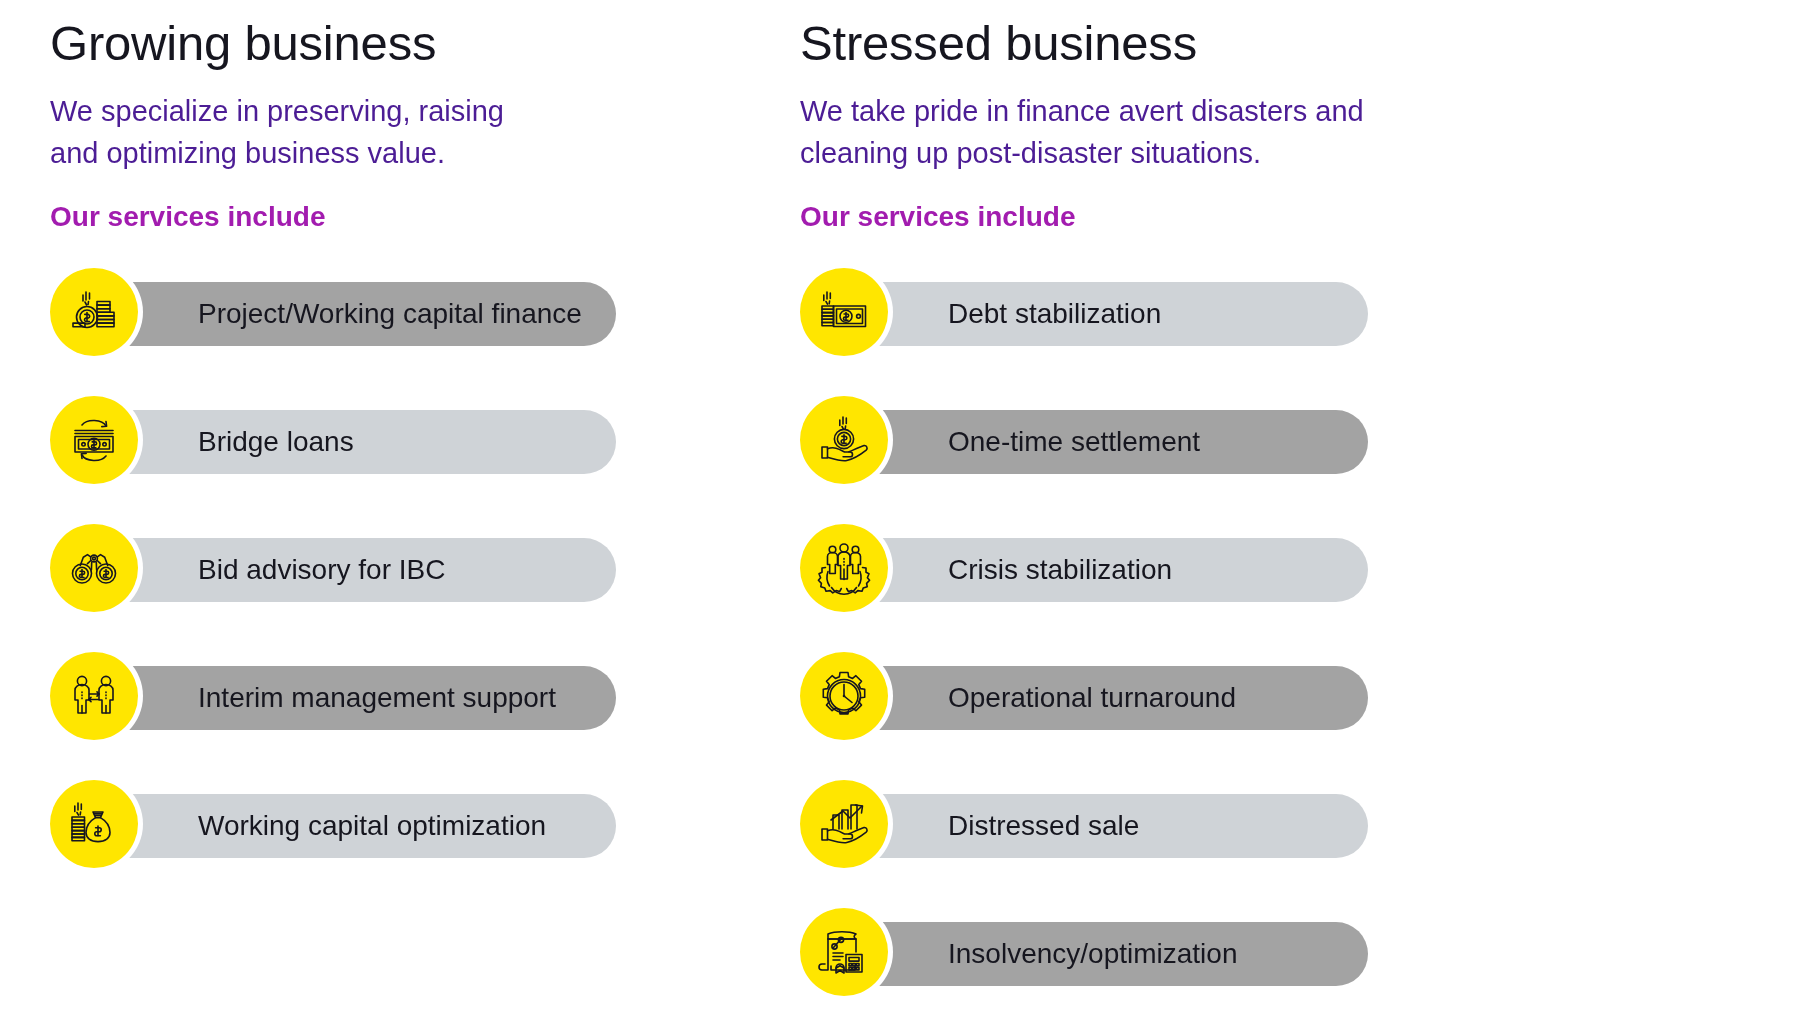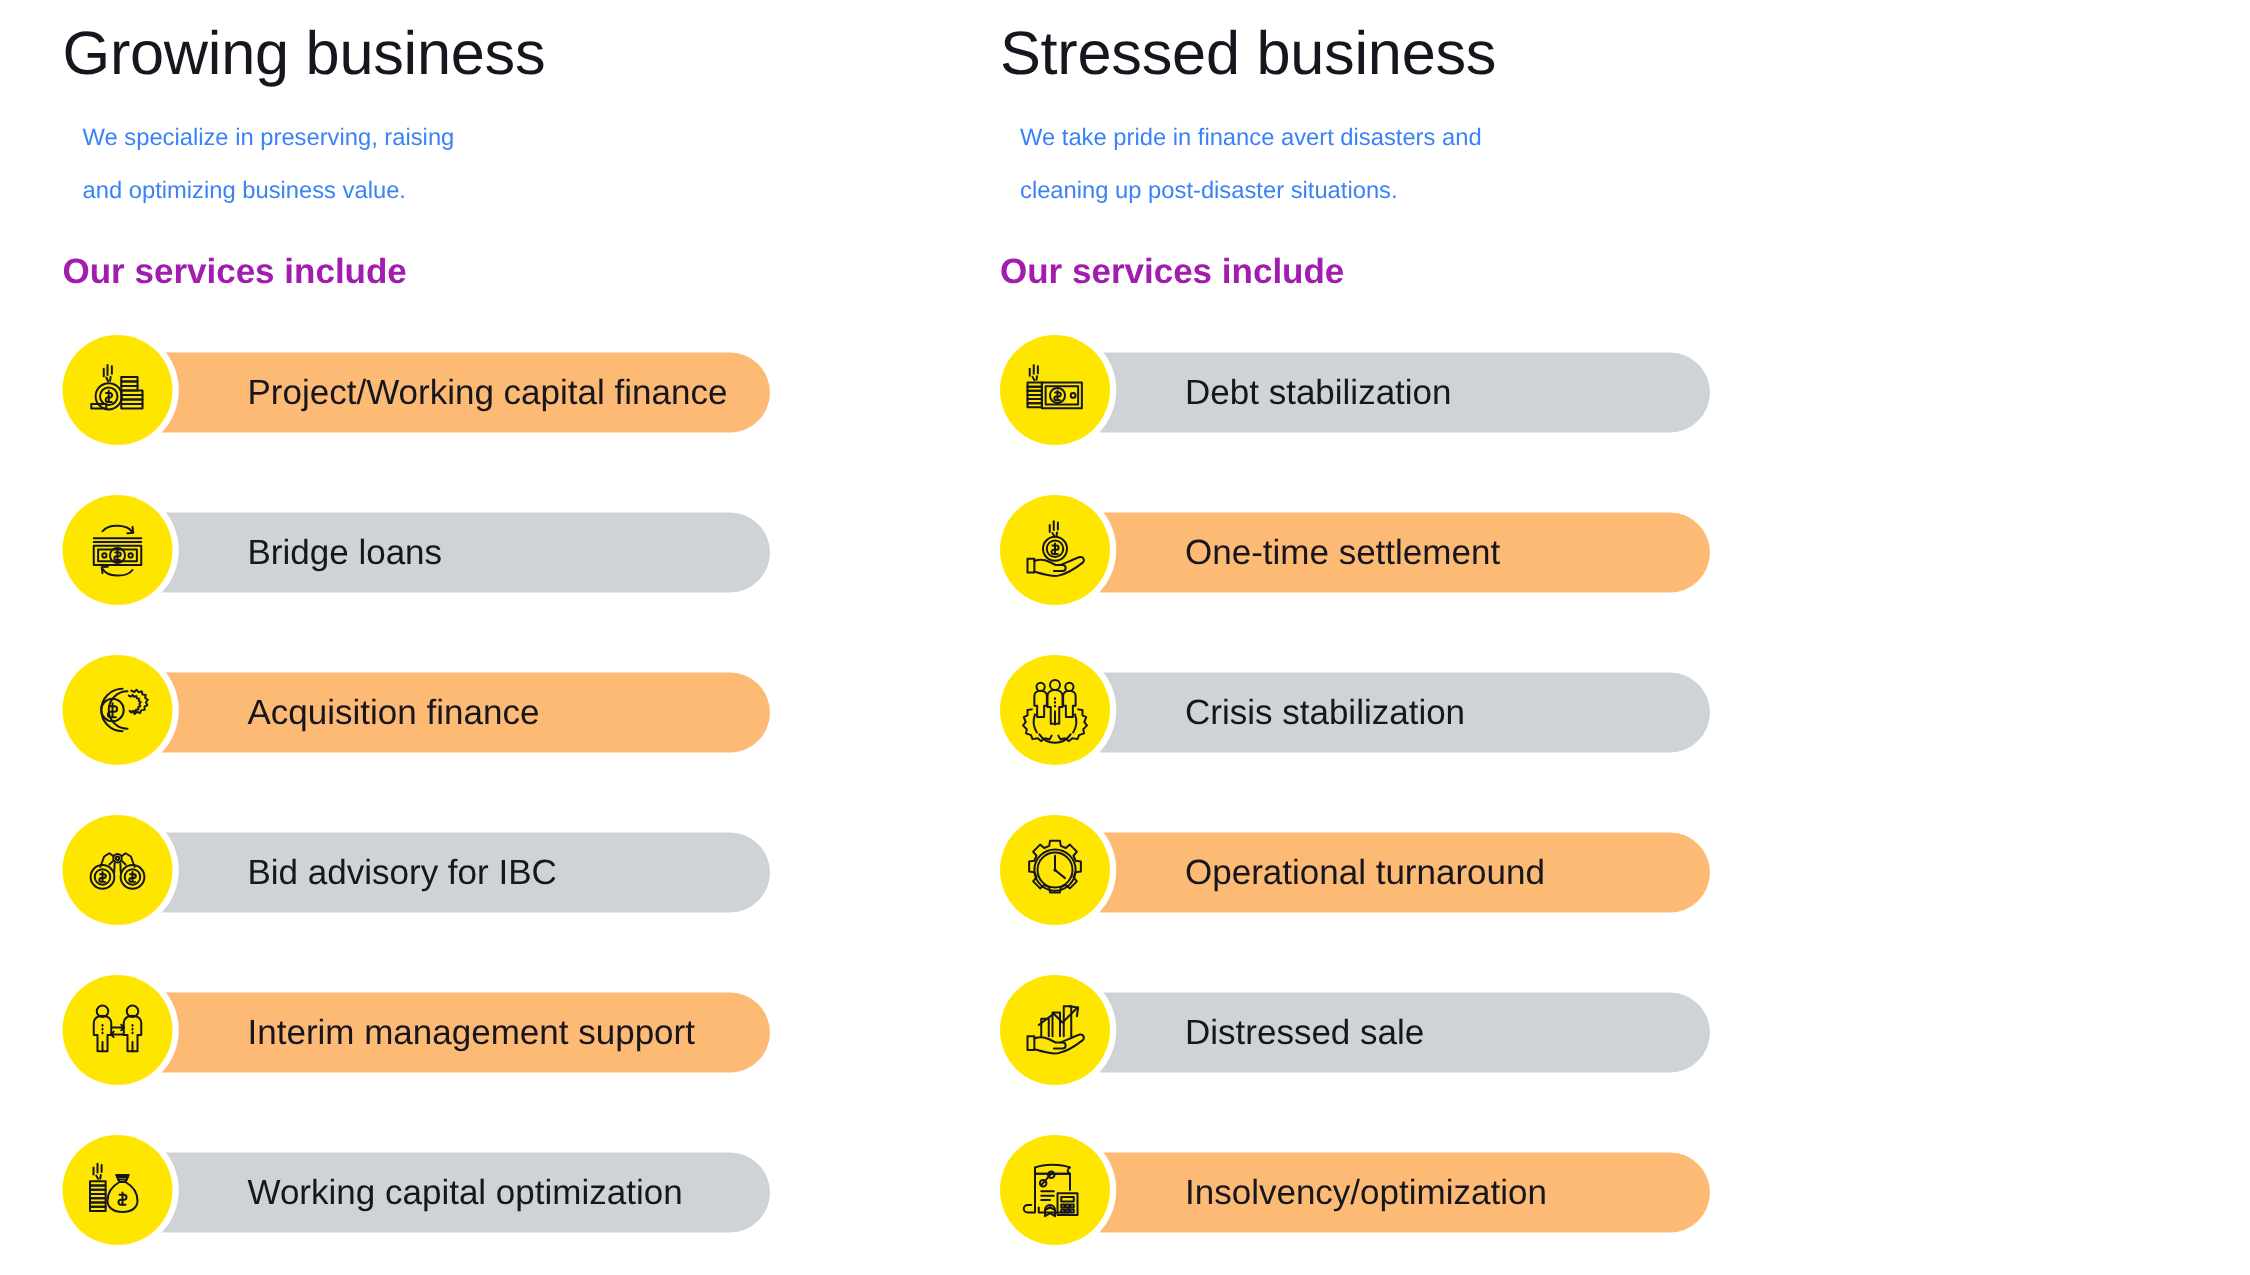--- a/index.html
+++ b/index.html
@@ -47,25 +47,25 @@
     font-size: 49px;
     line-height: 58px;
     font-weight: 400;
     letter-spacing: -0.2px;
     color: #16161f;
     margin: 0 0 18px 0;
     white-space: nowrap;
   }
 
   .col-sub {
-    font-size: 19px;
+    font-size: 29px;
     line-height: 42px;
     font-weight: 400;
-    color: #3b82f6;
-    margin: 0 0 26px 16px;
+    color: #4c1d95;
+    margin: 0 0 26px 0;
     max-width: 700px;
   }
   .col-sub .ln { display: block; white-space: nowrap; }
 
   .col-services-label {
     font-size: 28px;
     line-height: 34px;
     font-weight: 700;
     color: #a21caf;
     margin: 0 0 34px 0;
@@ -89,21 +89,21 @@
     height: 64px;
     border-radius: 32px;
     display: flex;
     align-items: center;
     box-sizing: border-box;
     padding-left: 108px;
   }
   .column.left  .pill { width: 526px; }
   .column.right .pill { width: 528px; }
 
-  .pill.dark  { background: #fdba74; }
+  .pill.dark  { background: #a3a3a3; }
   .pill.light { background: #cfd3d7; }
 
   .pill-label {
     font-size: 28px;
     line-height: 32px;
     font-weight: 400;
     color: #16161f;
     white-space: nowrap;
   }
 
@@ -191,38 +191,20 @@
               <rect x="9" y="24.5" width="38" height="15.5"></rect>
               <rect x="12.5" y="27.5" width="31" height="9.5"></rect>
               <circle cx="28" cy="32.3" r="6"></circle>
               <path d="M28 28.6 v7.5 M26.2 29.9 h2.9 a1.5 1.5 0 0 1 0 3 h-2.1 a1.5 1.5 0 0 0 0 3 h2.9"></path>
               <circle cx="17.5" cy="32.3" r="1.7"></circle>
               <circle cx="38.5" cy="32.3" r="1.7"></circle>
             </svg>
           </div>
         </div>
 
-        <div class="svc-row">
-          <div class="pill dark">
-            <span class="pill-label">Acquisition finance</span>
-          </div>
-          <div class="icon-ring"></div>
-          <div class="icon-badge">
-            <svg width="56" height="56" viewBox="0 0 56 56" fill="none" stroke="#16161f" stroke-width="1.6" stroke-linecap="round" stroke-linejoin="round">
-              <path d="M32 11 a17 17 0 1 0 0 34"></path>
-              <path d="M36 13 a15 15 0 1 0 0 30"></path>
-              <circle cx="24" cy="28" r="9"></circle>
-              <path d="M24 22.5 v11 M21.3 24.9 h4.2 a2.2 2.2 0 0 1 0 4.4 h-3 a2.2 2.2 0 0 0 0 4.4 h4.2"></path>
-              <g>
-                <path d="M39 12.5 l2.4 1.1 l1.9 -1.8 l1.6 2 l2.5 -0.7 l0.6 2.5 l2.6 0.3 l-0.5 2.5 l2.2 1.4 l-1.6 2 l1.2 2.3 l-2.3 1.2 l0.1 2.6 l-2.6 0.2 l-1.1 2.4 l-2.4 -1.1 l-1.9 1.8 l-1.6 -2"></path>
-                <path d="M37 16.5 l1.7 0.8 l1.4 -1.3 l1.2 1.4 l1.8 -0.5 l0.4 1.8 l1.9 0.2 l-0.4 1.8 l1.6 1 l-1.2 1.5 l0.9 1.6 l-1.7 0.9 l0.1 1.9 l-1.9 0.1 l-0.8 1.8 l-1.7 -0.8 l-1.4 1.3 l-1.2 -1.4"></path>
-              </g>
-            </svg>
-          </div>
-        </div>
 
         <div class="svc-row">
           <div class="pill light">
             <span class="pill-label">Bid advisory for IBC</span>
           </div>
           <div class="icon-ring"></div>
           <div class="icon-badge">
             <svg width="56" height="56" viewBox="0 0 56 56" fill="none" stroke="#16161f" stroke-width="1.6" stroke-linecap="round" stroke-linejoin="round">
               <circle cx="28" cy="18.5" r="3.4"></circle>
               <circle cx="28" cy="18.5" r="1.4"></circle>

